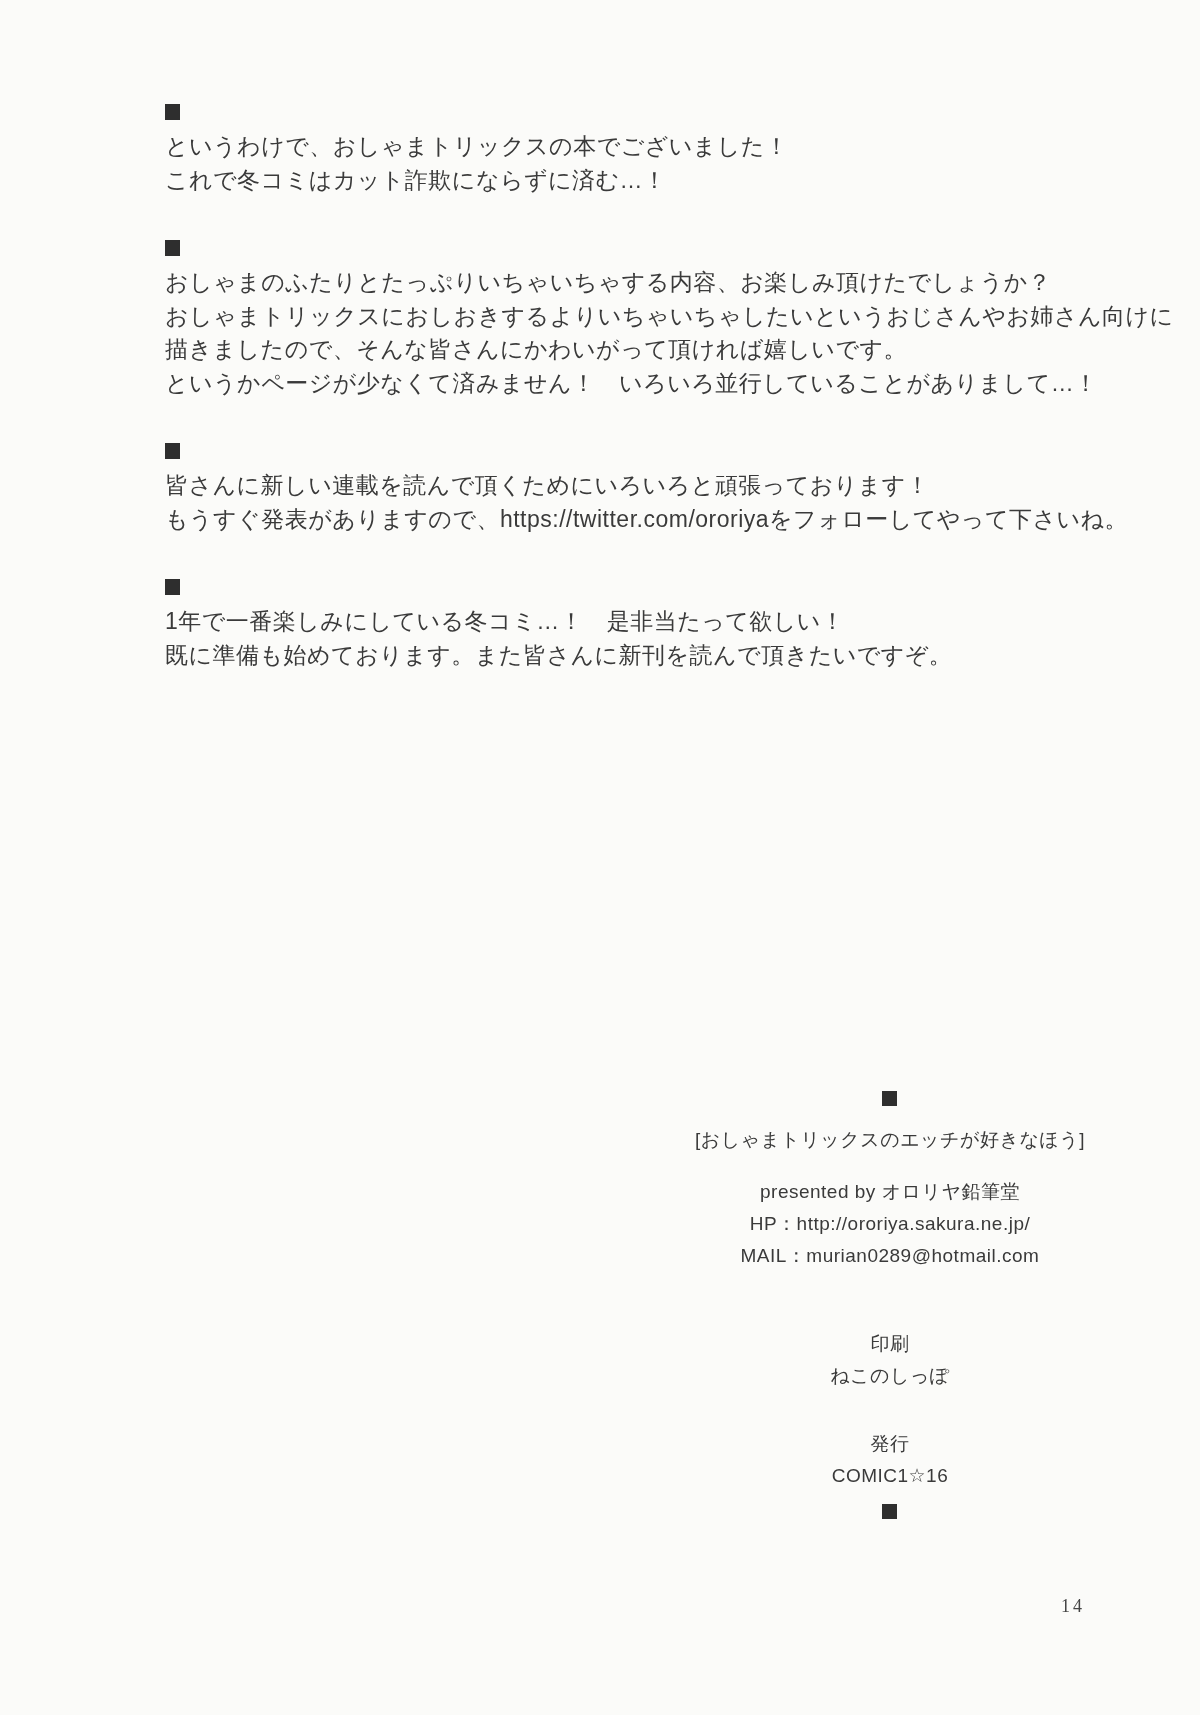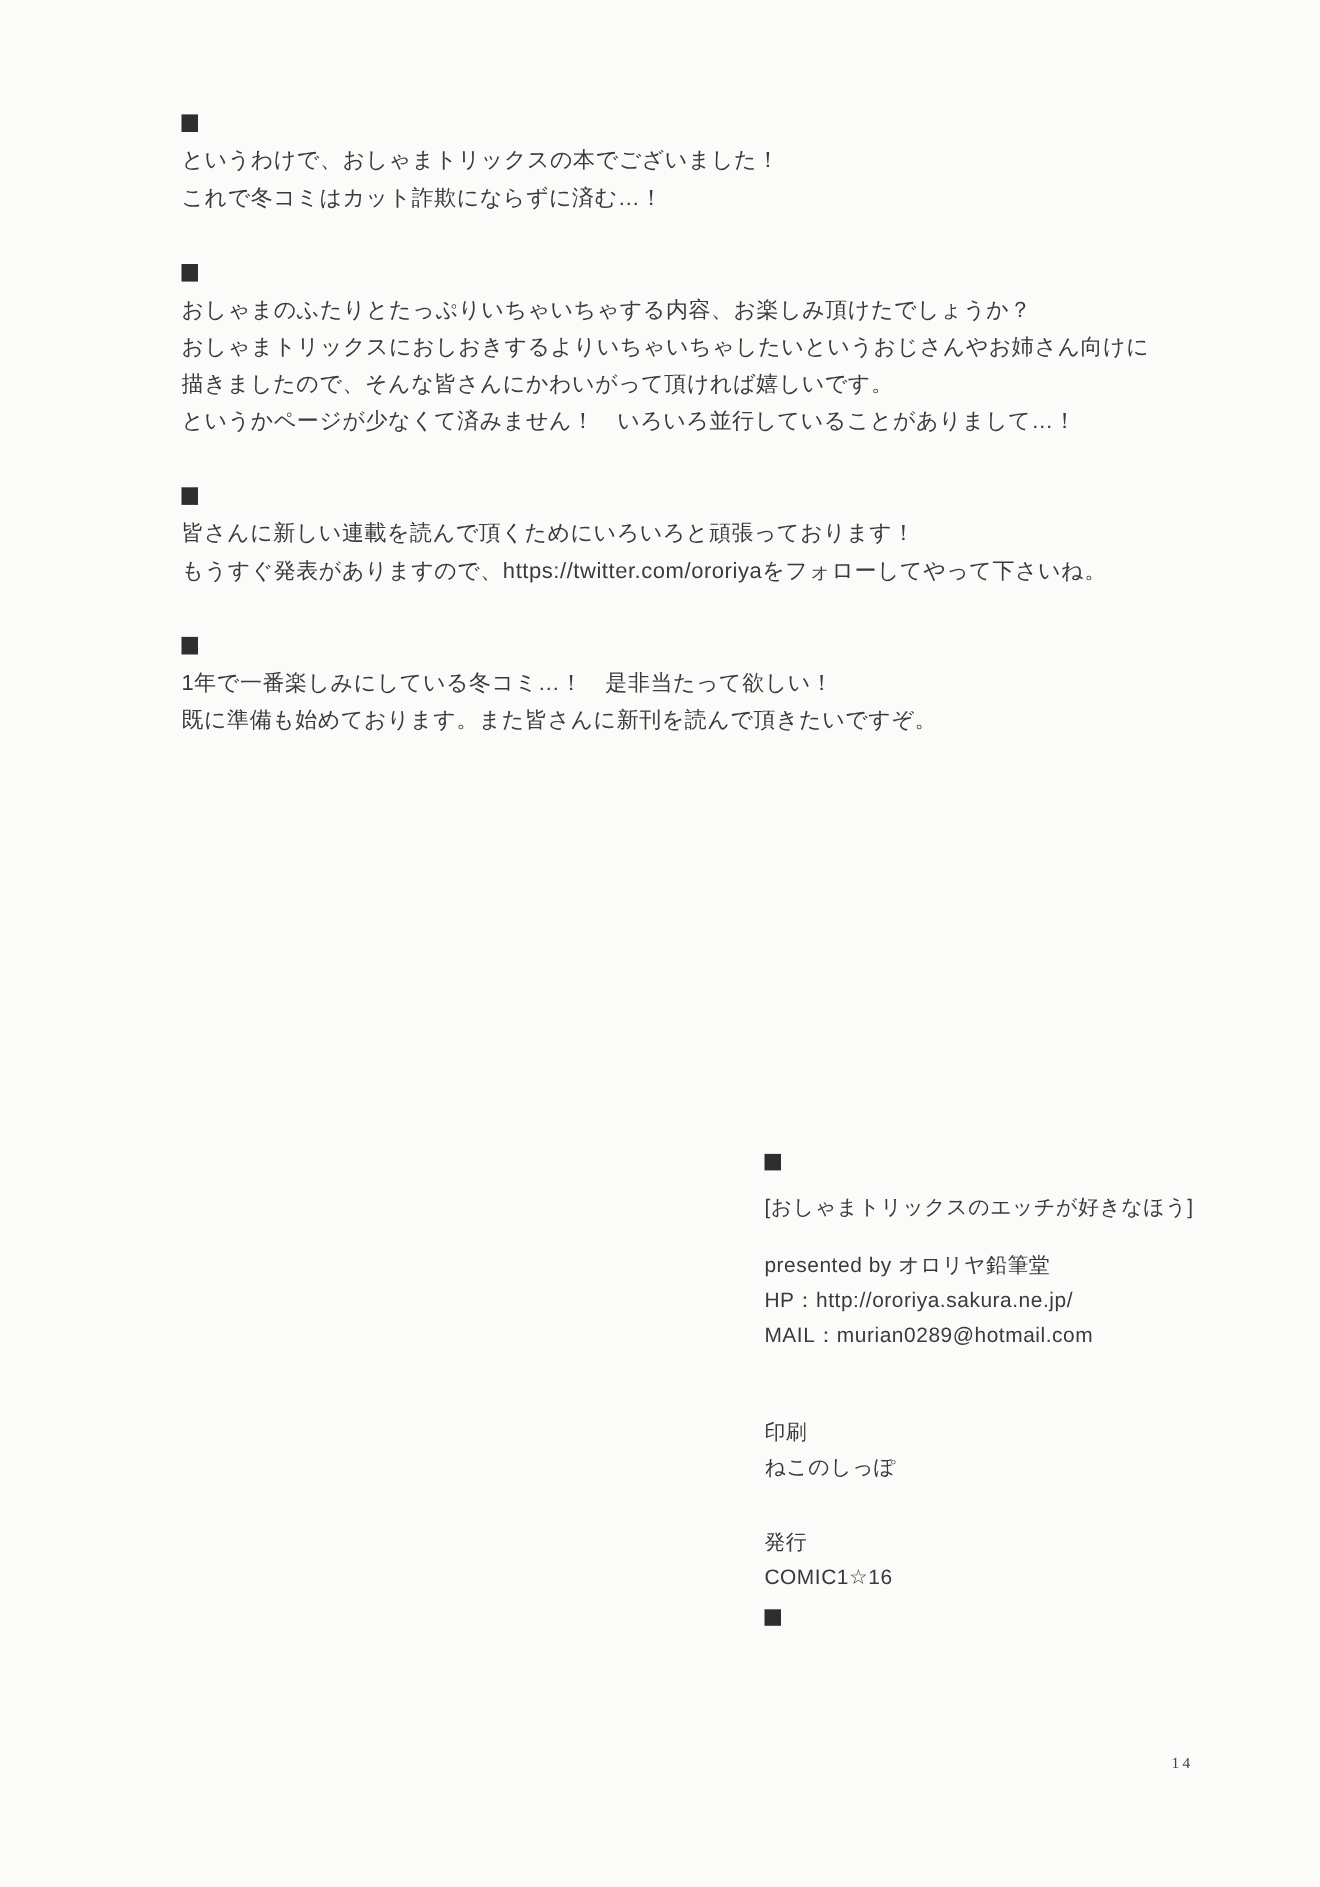--- a/index.html
+++ b/index.html
@@ -31,31 +31,31 @@
     margin-top:43px;
   }
   .marker{
     display:block;
     width:15px;
     height:16px;
     background:var(--marker);
     margin-bottom:10px;
   }
   .line{
-    font-size:20px;
+    font-size:23px;
     line-height:33.5px;
     letter-spacing:0.5px;
     white-space:nowrap;
   }
   
   .colophon{
     position:absolute;
-    top:1049px;
+    top:1091px;
     right:115px;
-    text-align:left;
+    text-align:center;
     font-size:19px;
     line-height:32px;
     letter-spacing:0.5px;
     color:var(--text);
   }
   .colophon .marker{
     display:inline-block;
     width:15px;
     height:15px;
     margin:0 0 8px 0;
@@ -63,21 +63,21 @@
   .colophon .gap-sm{height:20px;}
   .colophon .gap-md{height:36px;}
   .colophon .gap-lg{height:56px;}
   .colophon .end-marker-wrap{margin-top:12px;}
   
   .page-number{
     position:absolute;
     top:1596px;
     right:115px;
     font-family:"Liberation Serif","DejaVu Serif",serif;
-    font-size:14px;
+    font-size:18px;
     letter-spacing:3px;
     color:#454545;
   }
 </style>
 </head>
 <body>
 
 <div class="page">
 
   <div class="afterword">

